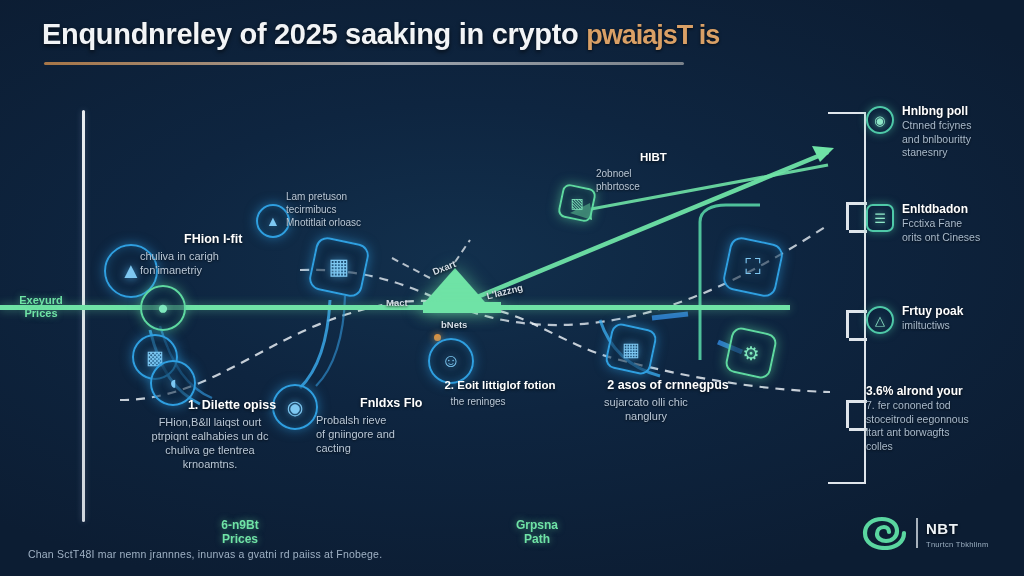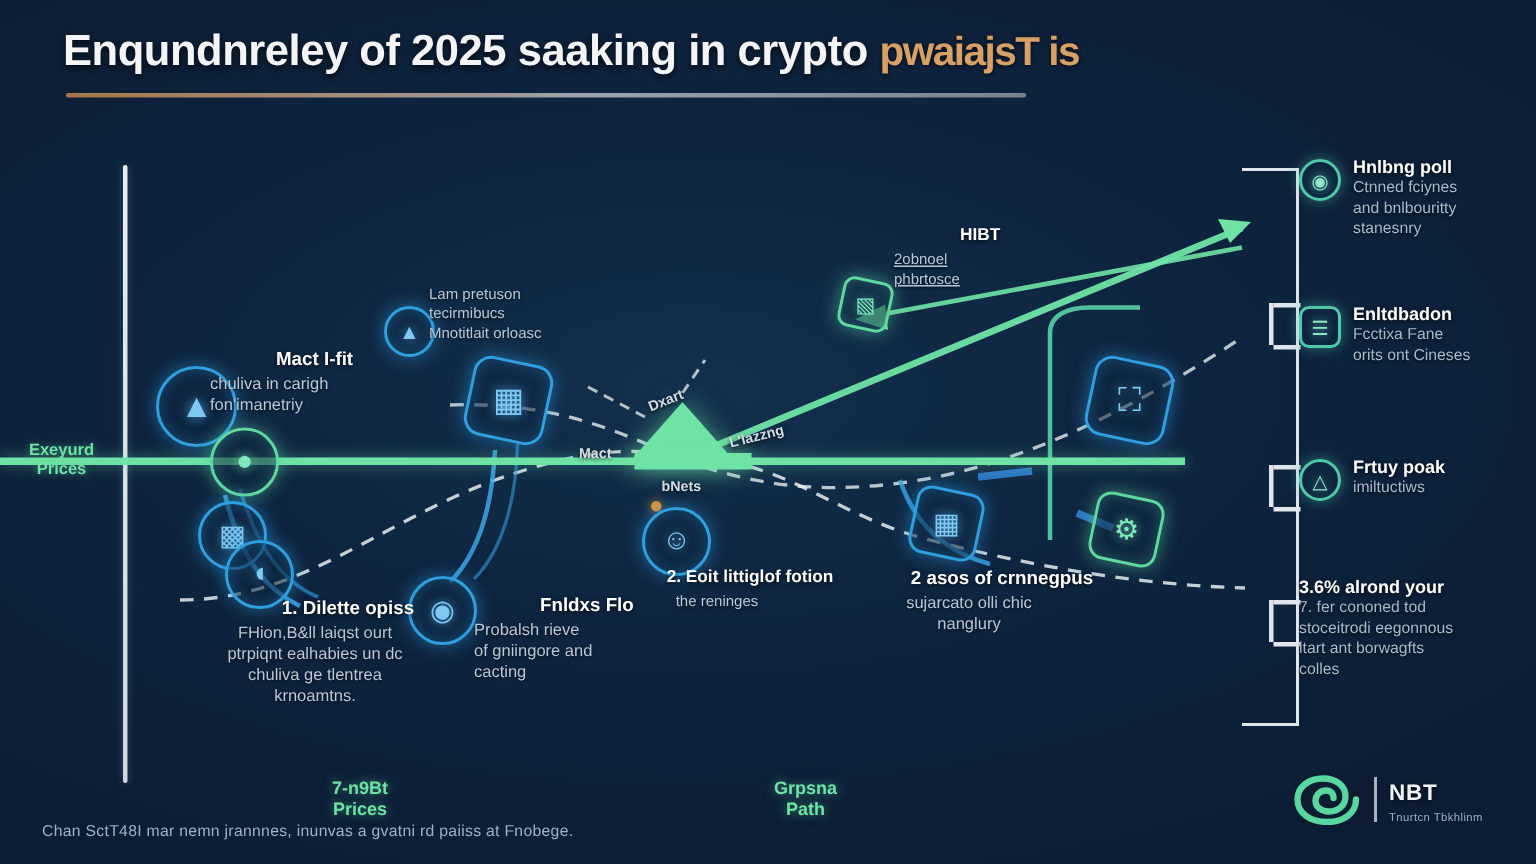--- a/index.html
+++ b/index.html
@@ -252,34 +252,34 @@
   <div class="node hex green" style="left:728px;top:330px;">
     <div class="ring"></div>
     <div class="glyph">⚙</div>
   </div>
   <div class="node hex green sm" style="left:560px;top:186px;">
     <div class="ring"></div>
     <div class="glyph">▧</div>
   </div>
 
   <div class="tblock" style="left:140px;top:232px;width:130px;">
-    <div class="t-head">Mact I-fit</div>
+    <div class="t-head">FHion I-fit</div>
     <div class="t-body" style="white-space:pre-line;">chuliva in carigh
 fon'imanetriy</div>
   </div>
 
   <div class="tblock small" style="left:286px;top:190px;width:150px;">
     <div class="t-body" style="white-space:pre-line;">Lam pretuson
 tecirmibucs
 Mnotitlait orloasc</div>
   </div>
 
   <div class="tblock small" style="left:596px;top:150px;width:110px;">
     <div class="t-head">HIBT</div>
-    <div class="t-body" style="white-space:pre-line;text-decoration:underline;">2obnoel
+    <div class="t-body" style="white-space:pre-line;">2obnoel
 phbrtosce</div>
   </div>
 
   <div class="tblock center" style="left:120px;top:398px;width:180px;">
     <div class="t-head">1. Dilette opiss</div>
     <div class="t-body" style="white-space:pre-line;">FHion,B&amp;ll laiqst ourt
 ptrpiqnt ealhabies un dc
 chuliva ge tlentrea
 krnoamtns.</div>
   </div>
@@ -358,21 +358,21 @@
         <div class="l-body" style="white-space:pre-line;">7. fer cononed tod
 stoceitrodi eegonnous
 ltart ant borwagfts
 colles</div>
       </div>
     </div>
 
   </div>
 
   <div class="axis-tick" id="tick-a">
-    <div>7-n9Bt</div>
+    <div>6-n9Bt</div>
     <div>Prices</div>
   </div>
   <div class="axis-tick" id="tick-b">
     <div>Grpsna</div>
     <div>Path</div>
   </div>
   <div class="caption">Chan SctT48I mar nemn jrannnes, inunvas a gvatni rd paiiss at Fnobege.</div>
 
   <div class="logo">
     <div class="logo-mark">

